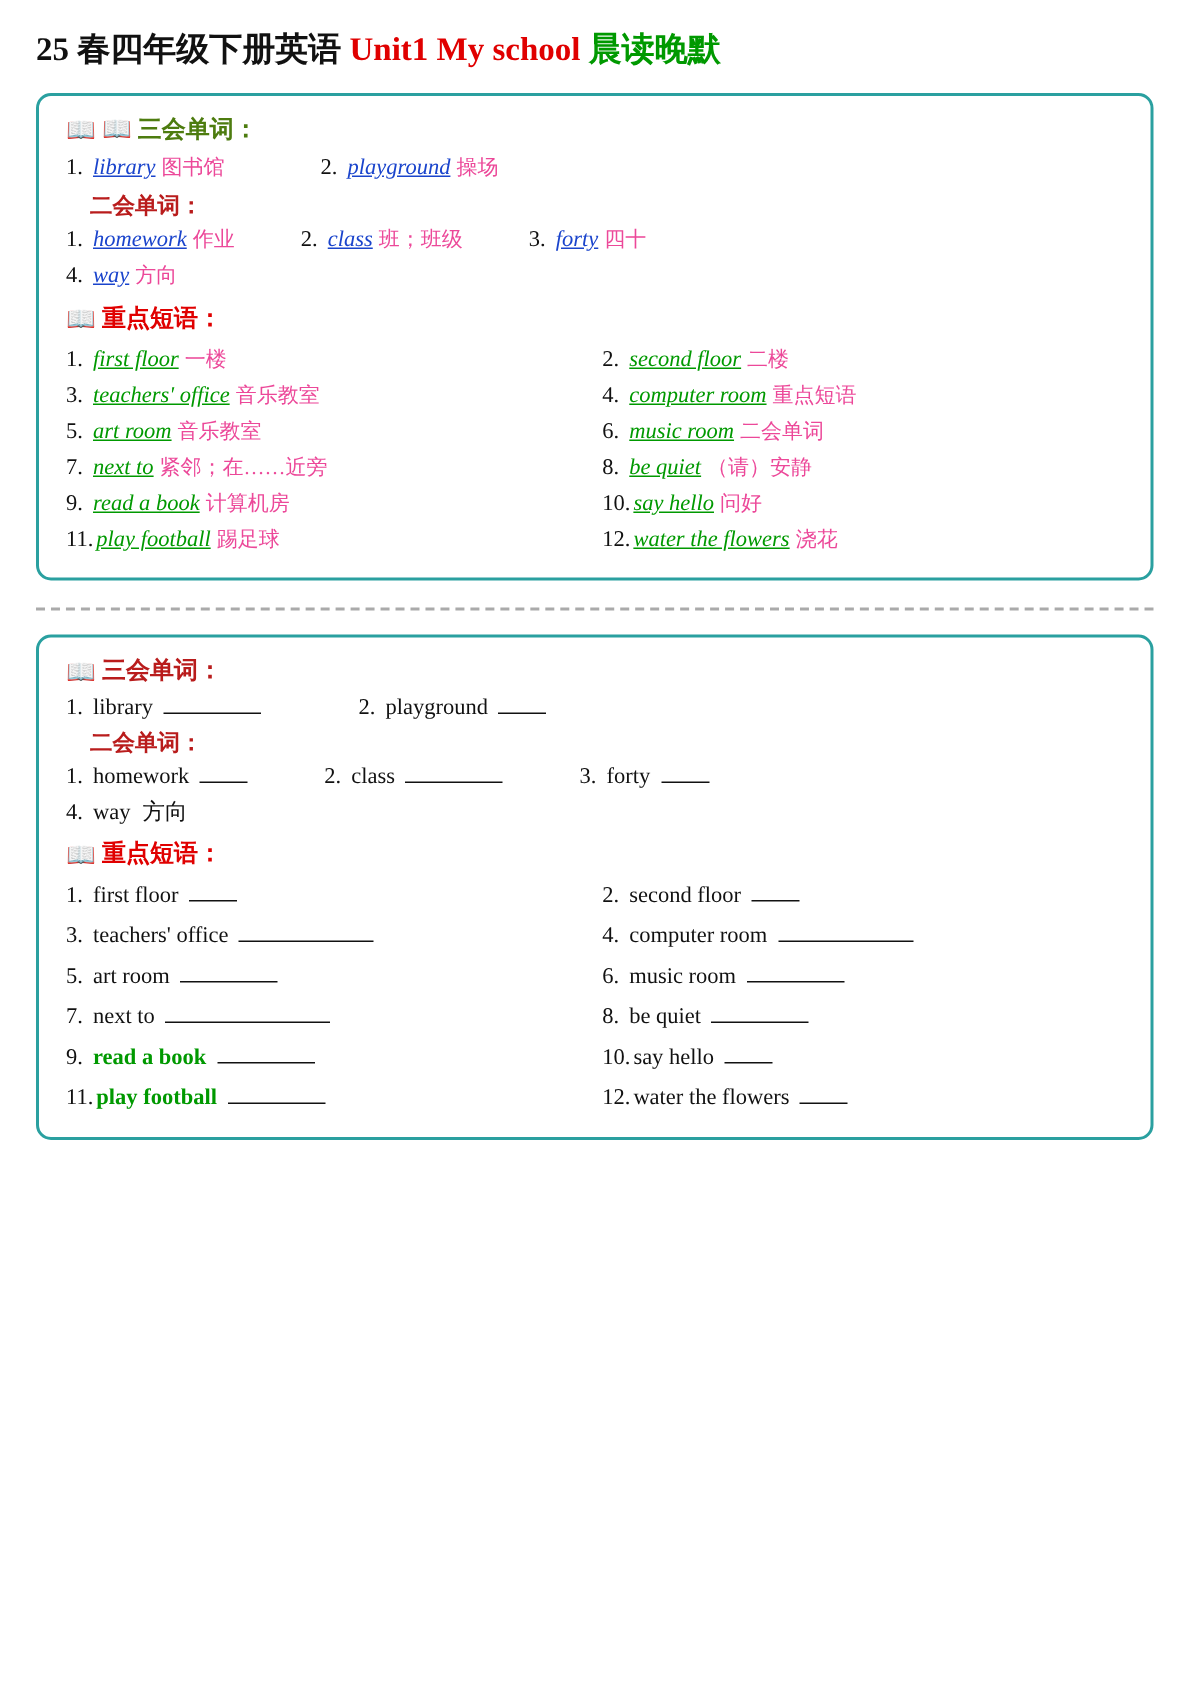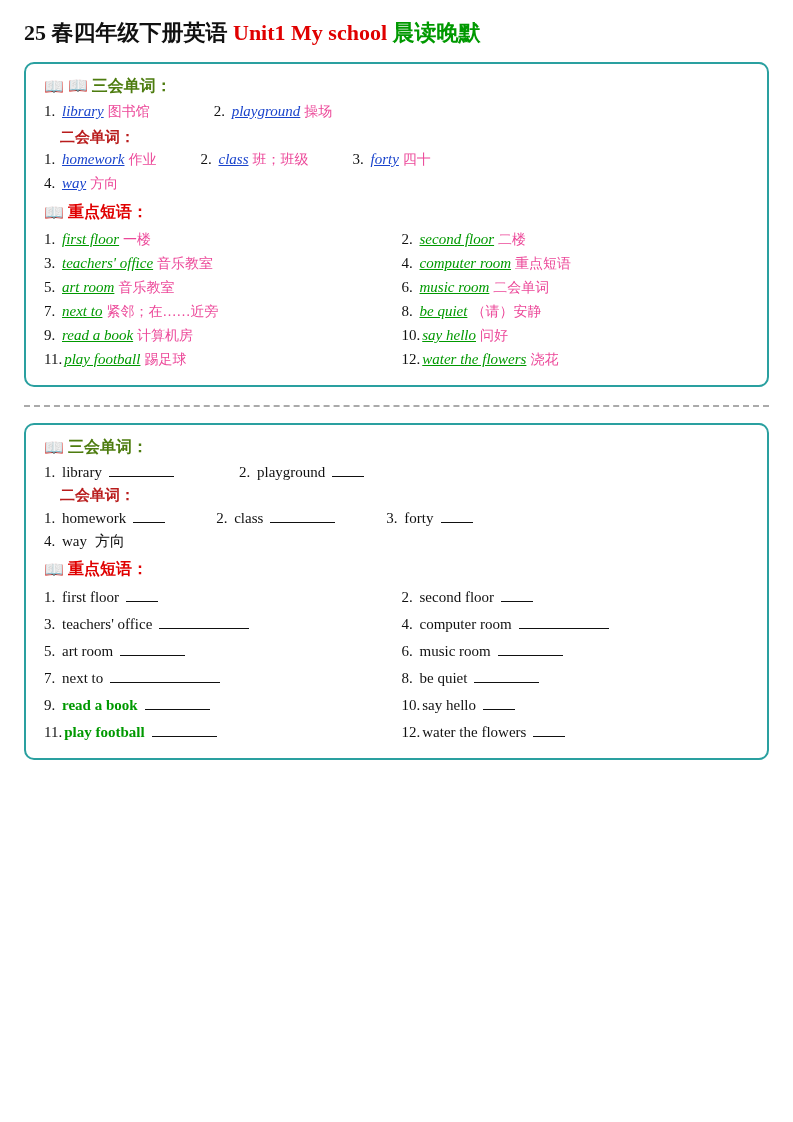--- a/index.html
+++ b/index.html
@@ -288,21 +288,21 @@
 
   </div>
 </div>
 
 <hr class="divider">
 
 <div class="section-box">
 
   <div class="section-header">
     <span>📖</span>
-    <span style="color:#4d7c0f; font-weight:bold;">三会单词：</span>
+    <span style="color:#b91c1c; font-weight:bold;">三会单词：</span>
   </div>
 
   <div class="vocab-row2">
     <div class="vocab-item2">
       <span class="num">1.</span>
       <span style="margin-right:4px;">library</span>
       <span class="blank-line blank-medium"></span>
     </div>
     <div class="vocab-item2" style="margin-left:30px;">
       <span class="num">2.</span>

